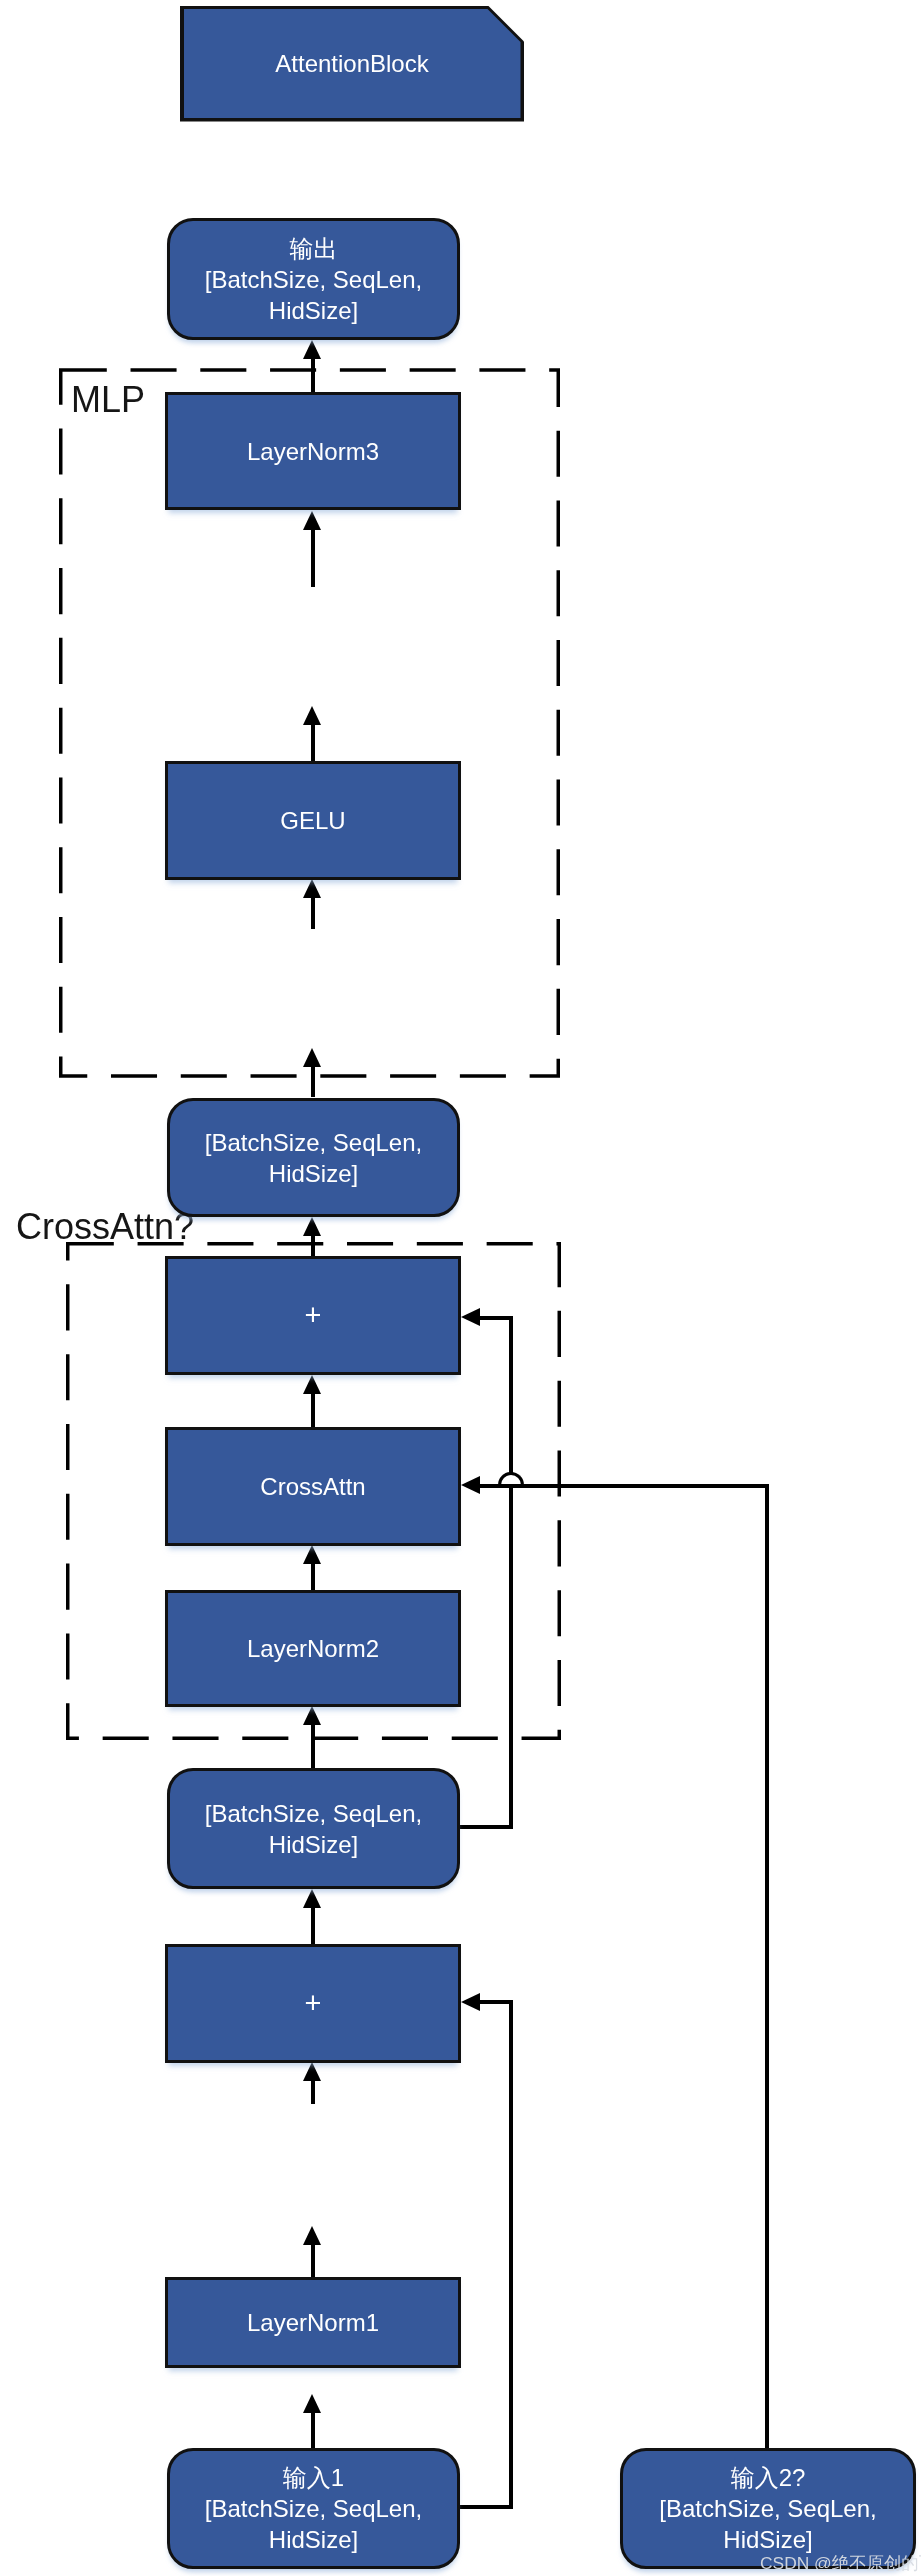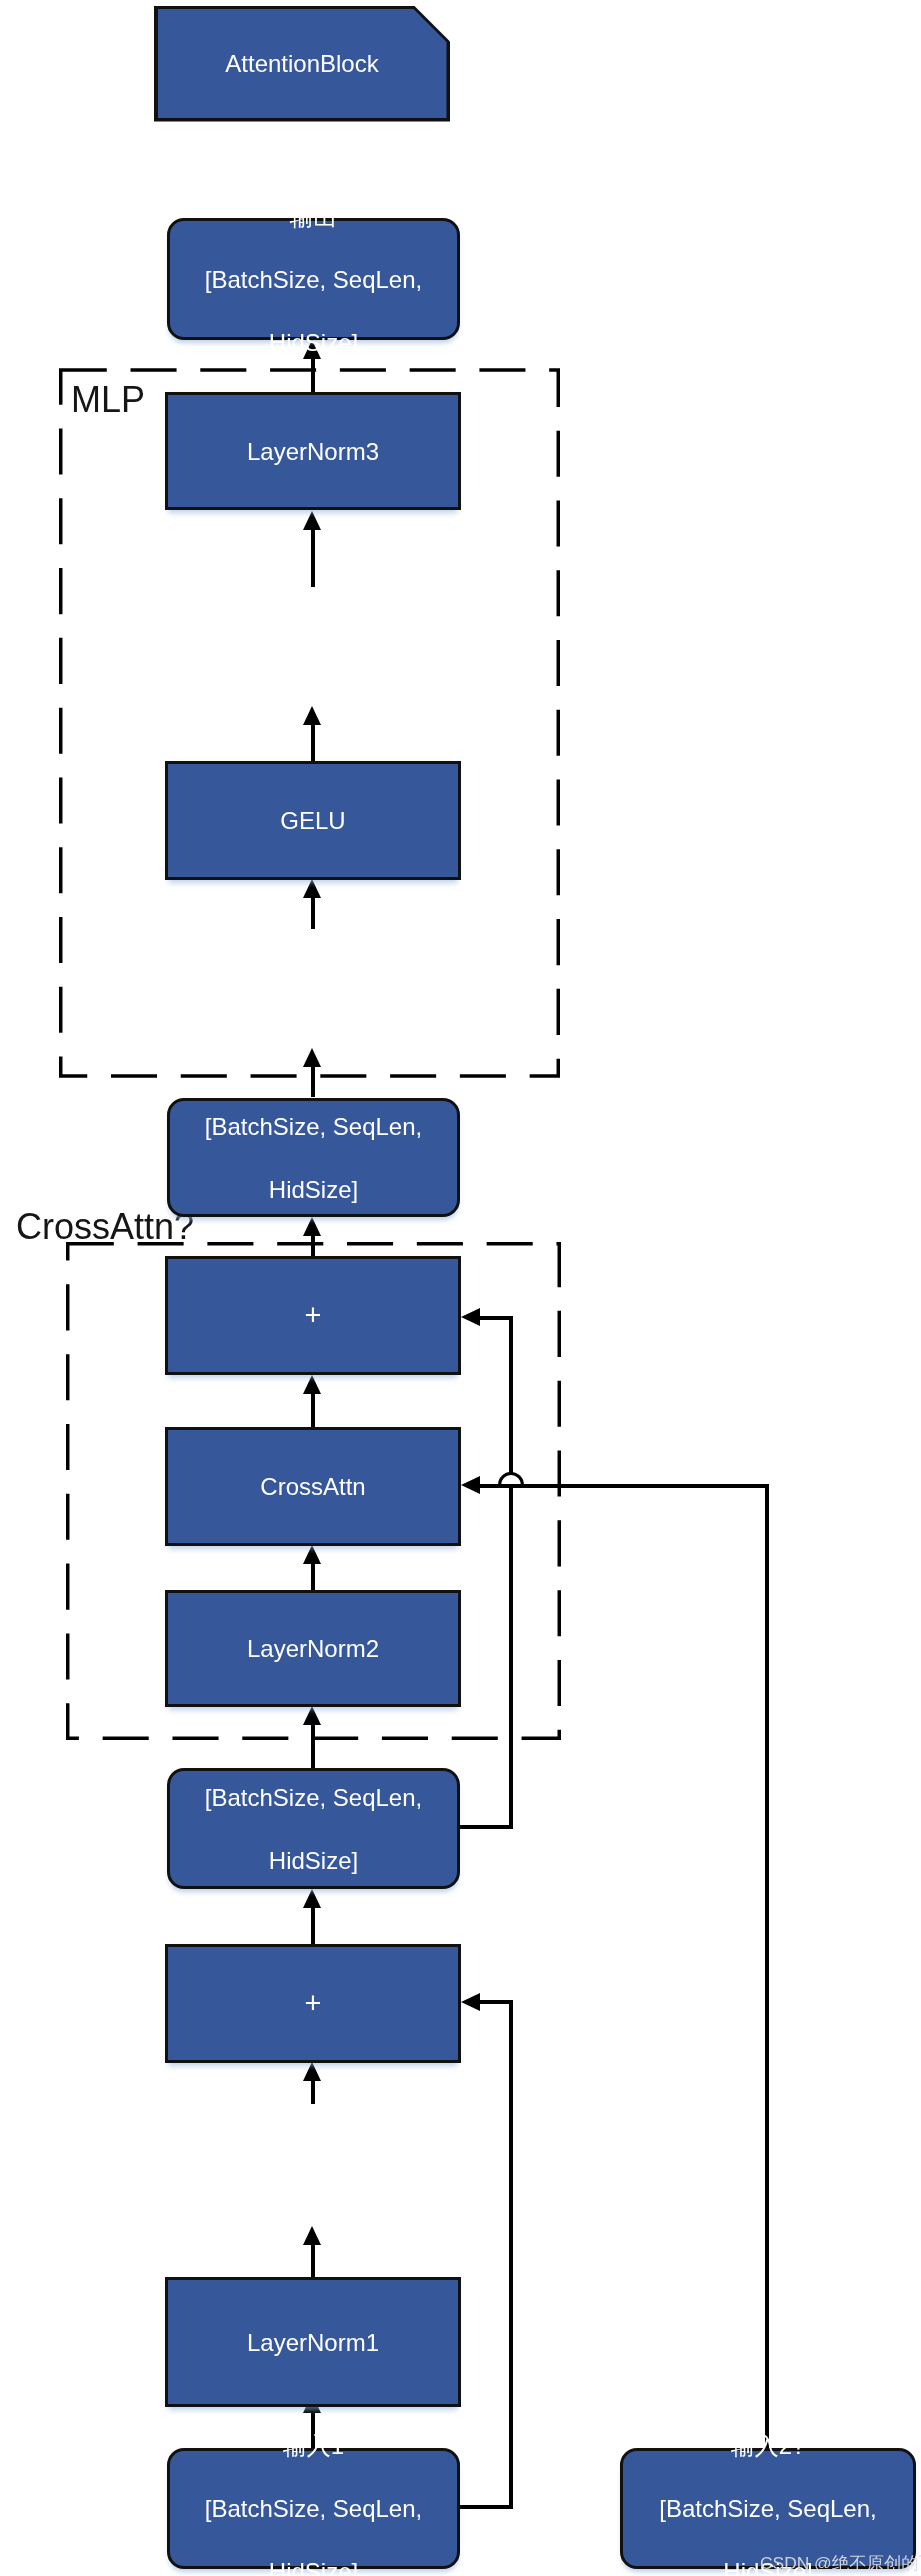--- a/index.html
+++ b/index.html
@@ -15,26 +15,26 @@
   .node{
     position:absolute;left:165px;width:296px;
     background:var(--fill);
     border:3.5px solid var(--edge);
     box-sizing:border-box;
     display:flex;flex-direction:column;align-items:center;justify-content:center;
     color:#ffffff;font-size:24px;line-height:31px;text-align:center;
     box-shadow:0 5.6px 5.6px -2.8px rgba(150,180,220,.6);
     z-index:4;
   }
-  .rounded{left:167px;width:293px;border-radius:17px;gap:32px;}
+  .rounded{left:167px;width:293px;border-radius:26px;}
   .plus{font-size:29px;line-height:29px;}
 
   
   .snip-outer{
-    position:absolute;left:154px;top:5.6px;width:296px;height:116px;
+    position:absolute;left:180px;top:5.6px;width:344px;height:116px;
     background:var(--edge);
     clip-path:polygon(0 0, calc(100% - 36px) 0, 100% 36px, 100% 100%, 0 100%);
     z-index:4;
   }
   .snip-inner{
     position:absolute;inset:3.5px;background:var(--fill);
     clip-path:polygon(0 0, calc(100% - 33px) 0, 100% 33px, 100% 100%, 0 100%);
   }
   .snip-text{
     position:absolute;inset:0;display:flex;align-items:center;justify-content:center;
@@ -171,21 +171,21 @@
   <div class="node rounded" style="top:1768px;height:121px">
     <div>[BatchSize, SeqLen,</div>
     <div>HidSize]</div>
   </div>
 
   <div class="node plus" style="top:1944px;height:119px">
     <div>+</div>
   </div>
 
 
-  <div class="node" style="top:2277px;height:130px">
+  <div class="node" style="top:2277px;height:91px">
     <div>LayerNorm1</div>
   </div>
 
   <div class="node rounded" style="top:2448px;height:121px">
     <div>输入1</div>
     <div>[BatchSize, SeqLen,</div>
     <div>HidSize]</div>
   </div>
 
   <div class="node rounded" style="left:620px;width:296px;top:2448px;height:121px">

